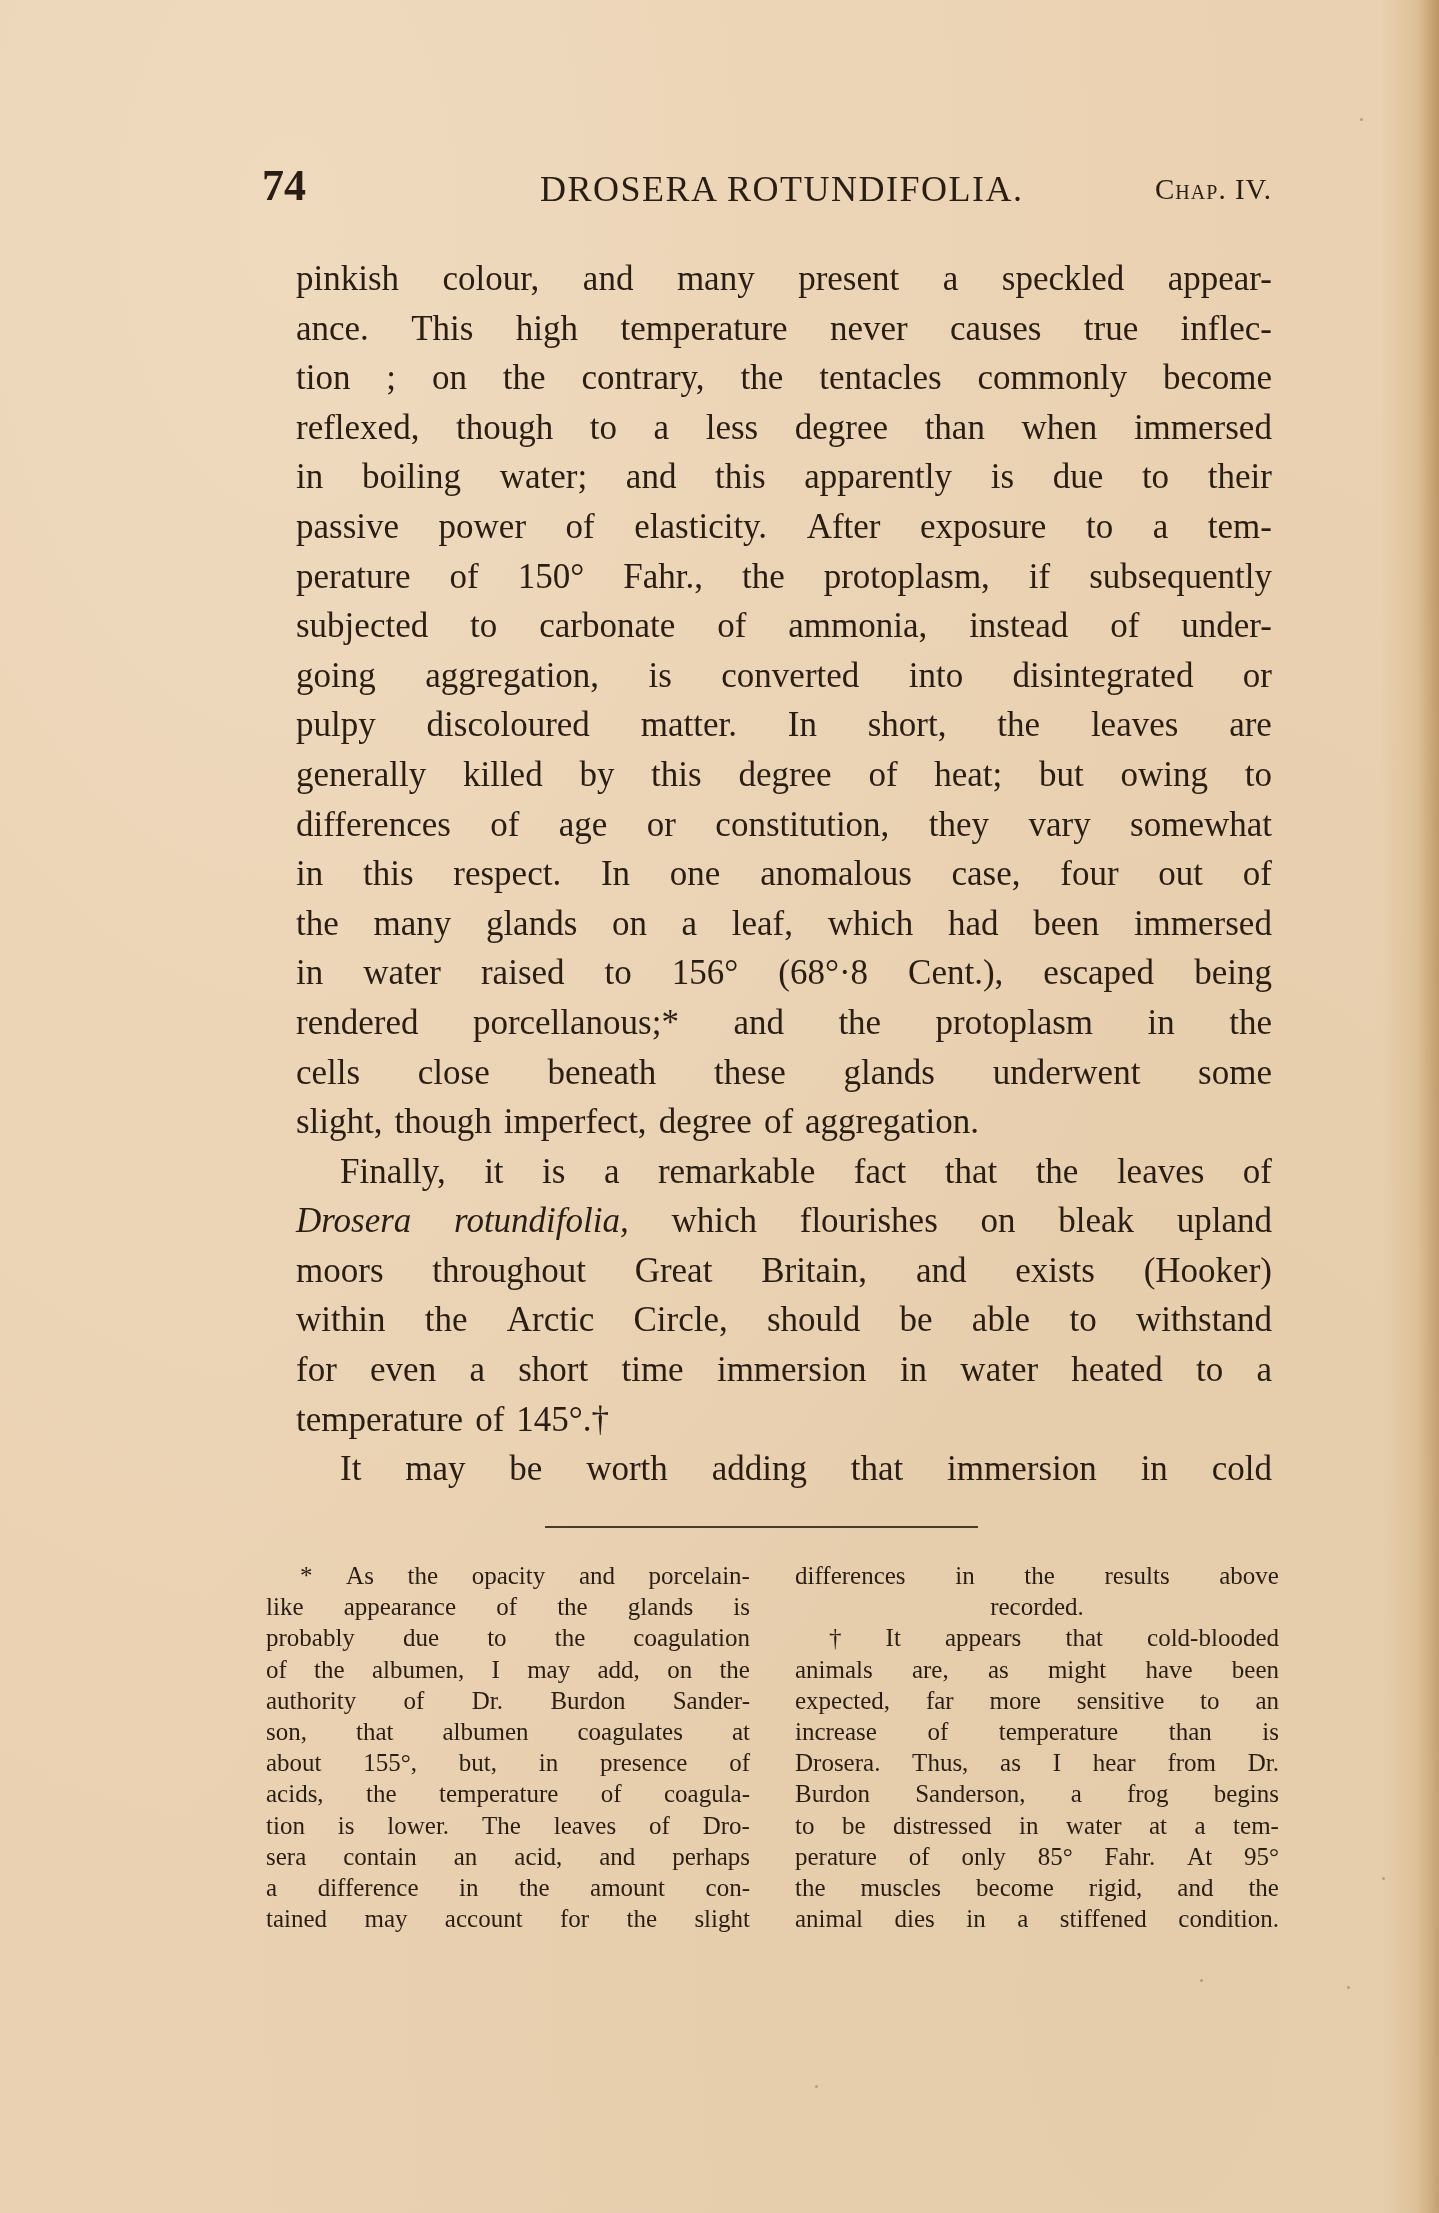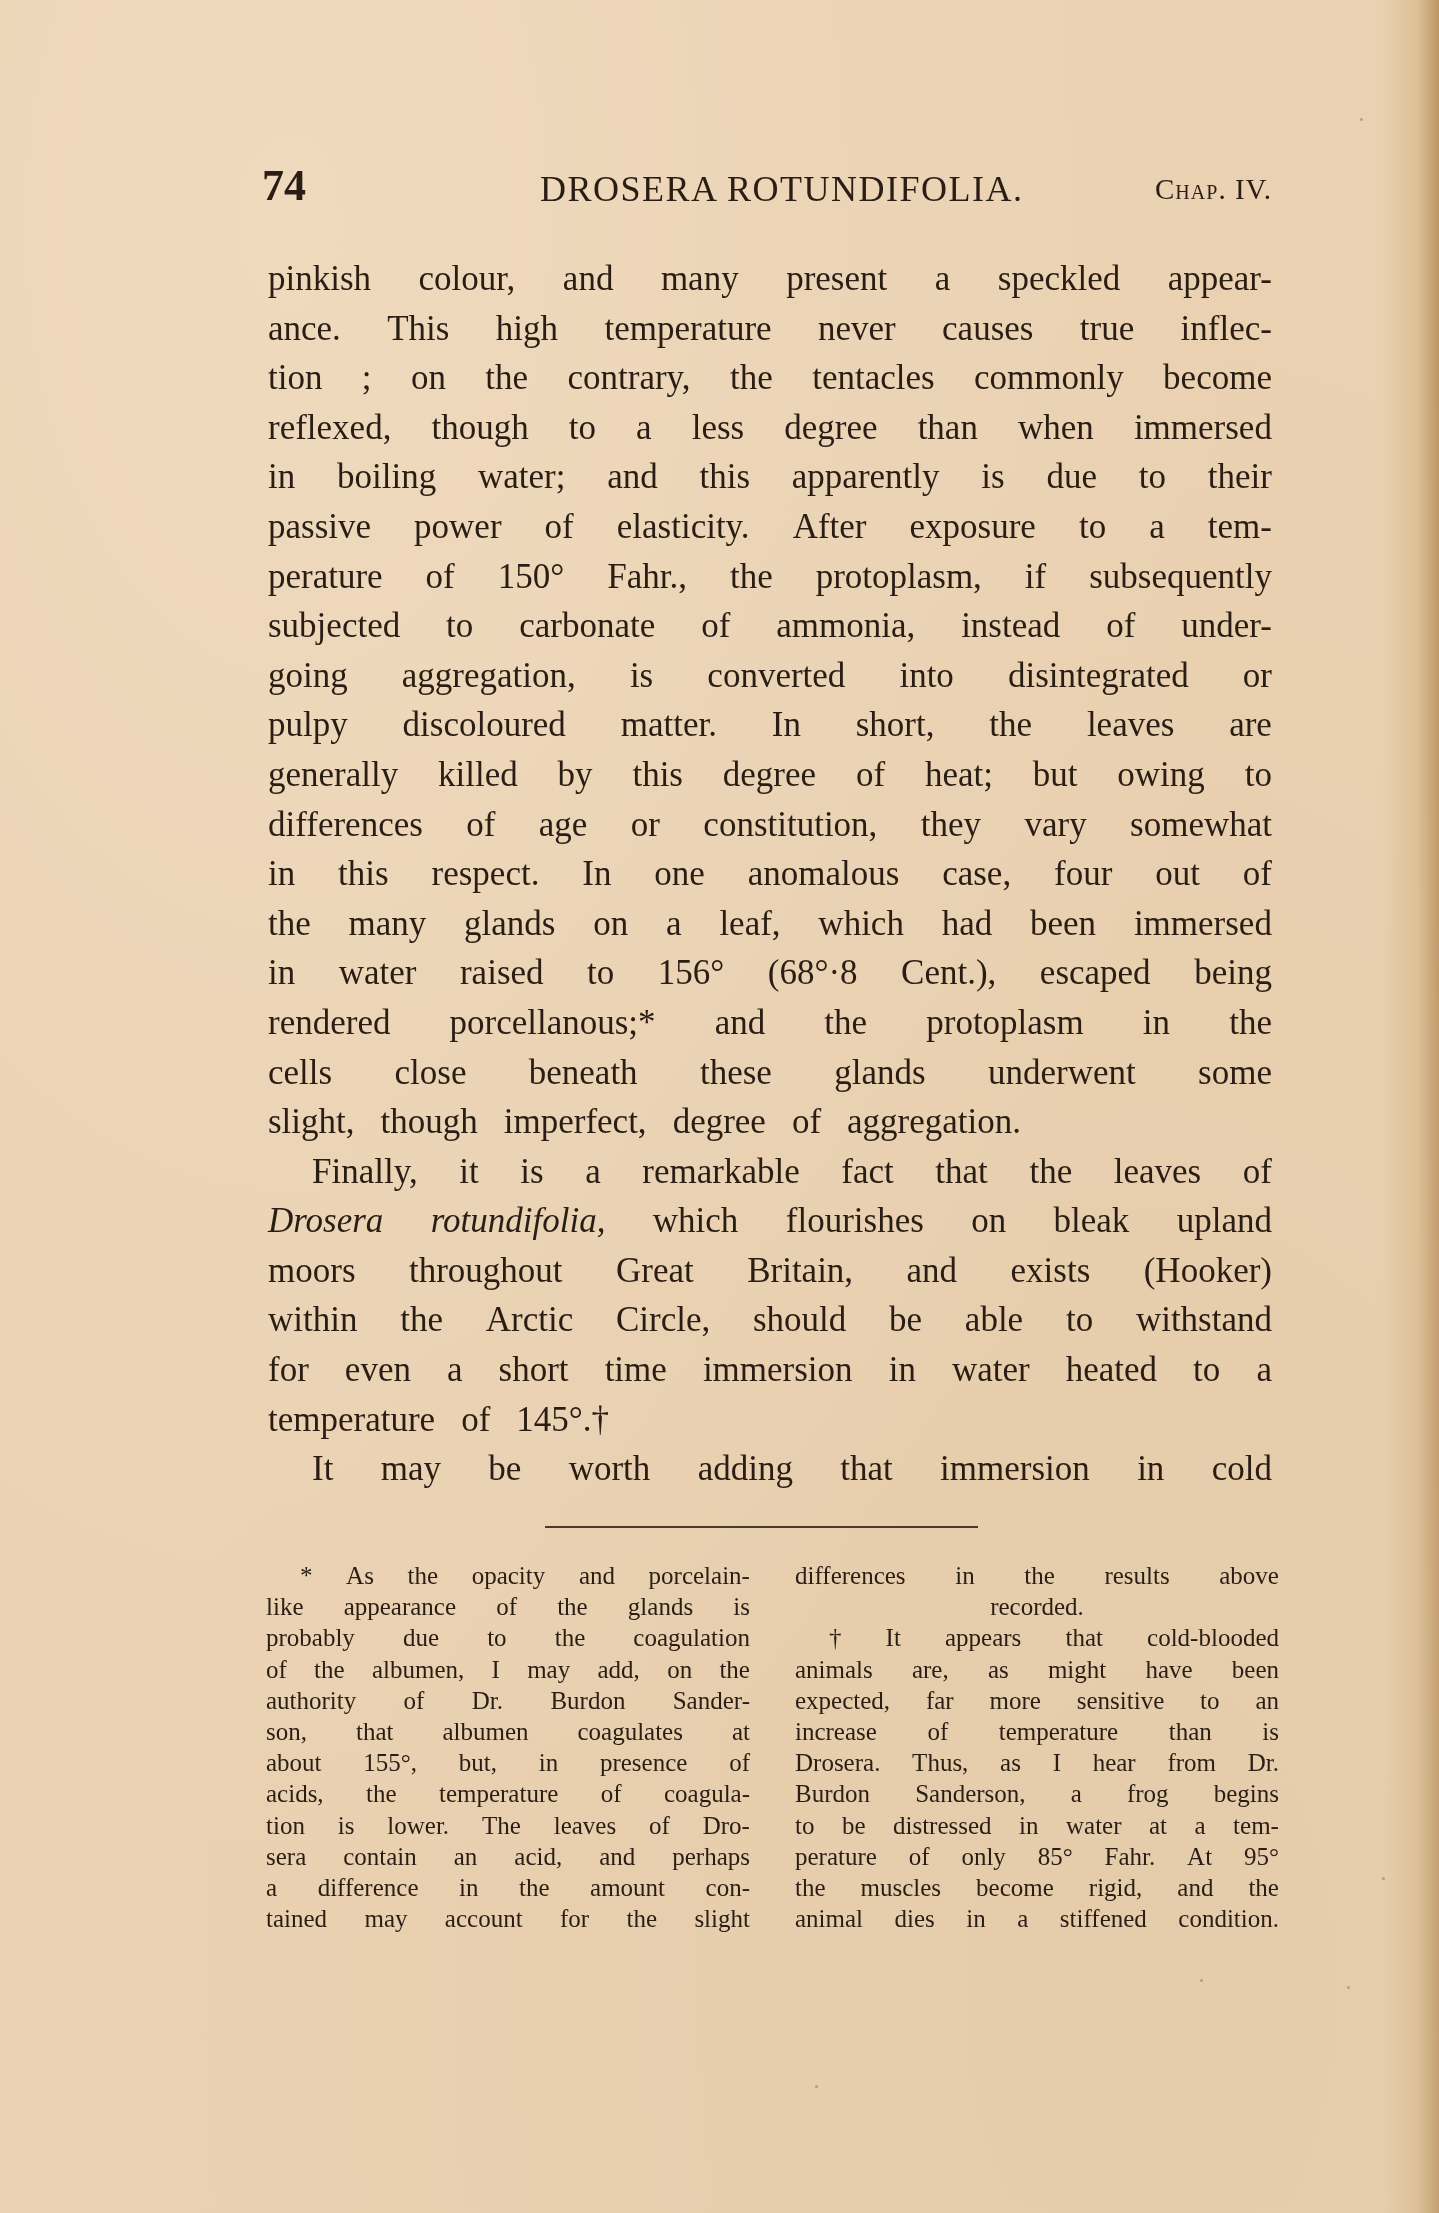--- a/index.html
+++ b/index.html
@@ -20,23 +20,23 @@
   .header .pageno { position: absolute; left: 0; top: 0; font-size: 44px; line-height: 56px; font-weight: bold; }
   .header .running-title { position: absolute; left: 278px; top: 6px; font-size: 36px; line-height: 50px; letter-spacing: 1.5px; }
   .header .chapter { position: absolute; right: 0; top: 6px; font-size: 29px; line-height: 50px; font-variant: small-caps; letter-spacing: 1px; }
 
   .body-text { position: absolute; left: 268px; top: 254px; width: 1004px; }
   .body-text .line {
     height: 49.6px; line-height: 49.6px;
     font-size: 35px;
     text-align: justify; text-align-last: justify;
     white-space: nowrap; overflow: visible;
-    display: flex; justify-content: space-between;
+    display: flex; justify-content: space-between; margin-left: 28px;
   }
-  .body-text .line.last { justify-content: flex-start; gap: 26px; }
+  .body-text .line.last { justify-content: flex-start; gap: 12px; }
   .body-text .line.indent { padding-left: 44px; }
   .body-text .line span.w { display: inline-block; }
   .ital { font-style: italic; }
 
   .rule { position: absolute; left: 545px; top: 1526px; width: 433px; height: 2px; background: #4a3a2a; }
 
   .fn-col { position: absolute; top: 1560px; width: 484px; }
   .fn-col.left { left: 266px; }
   .fn-col.right { left: 795px; }
   .fn-col .fline {

